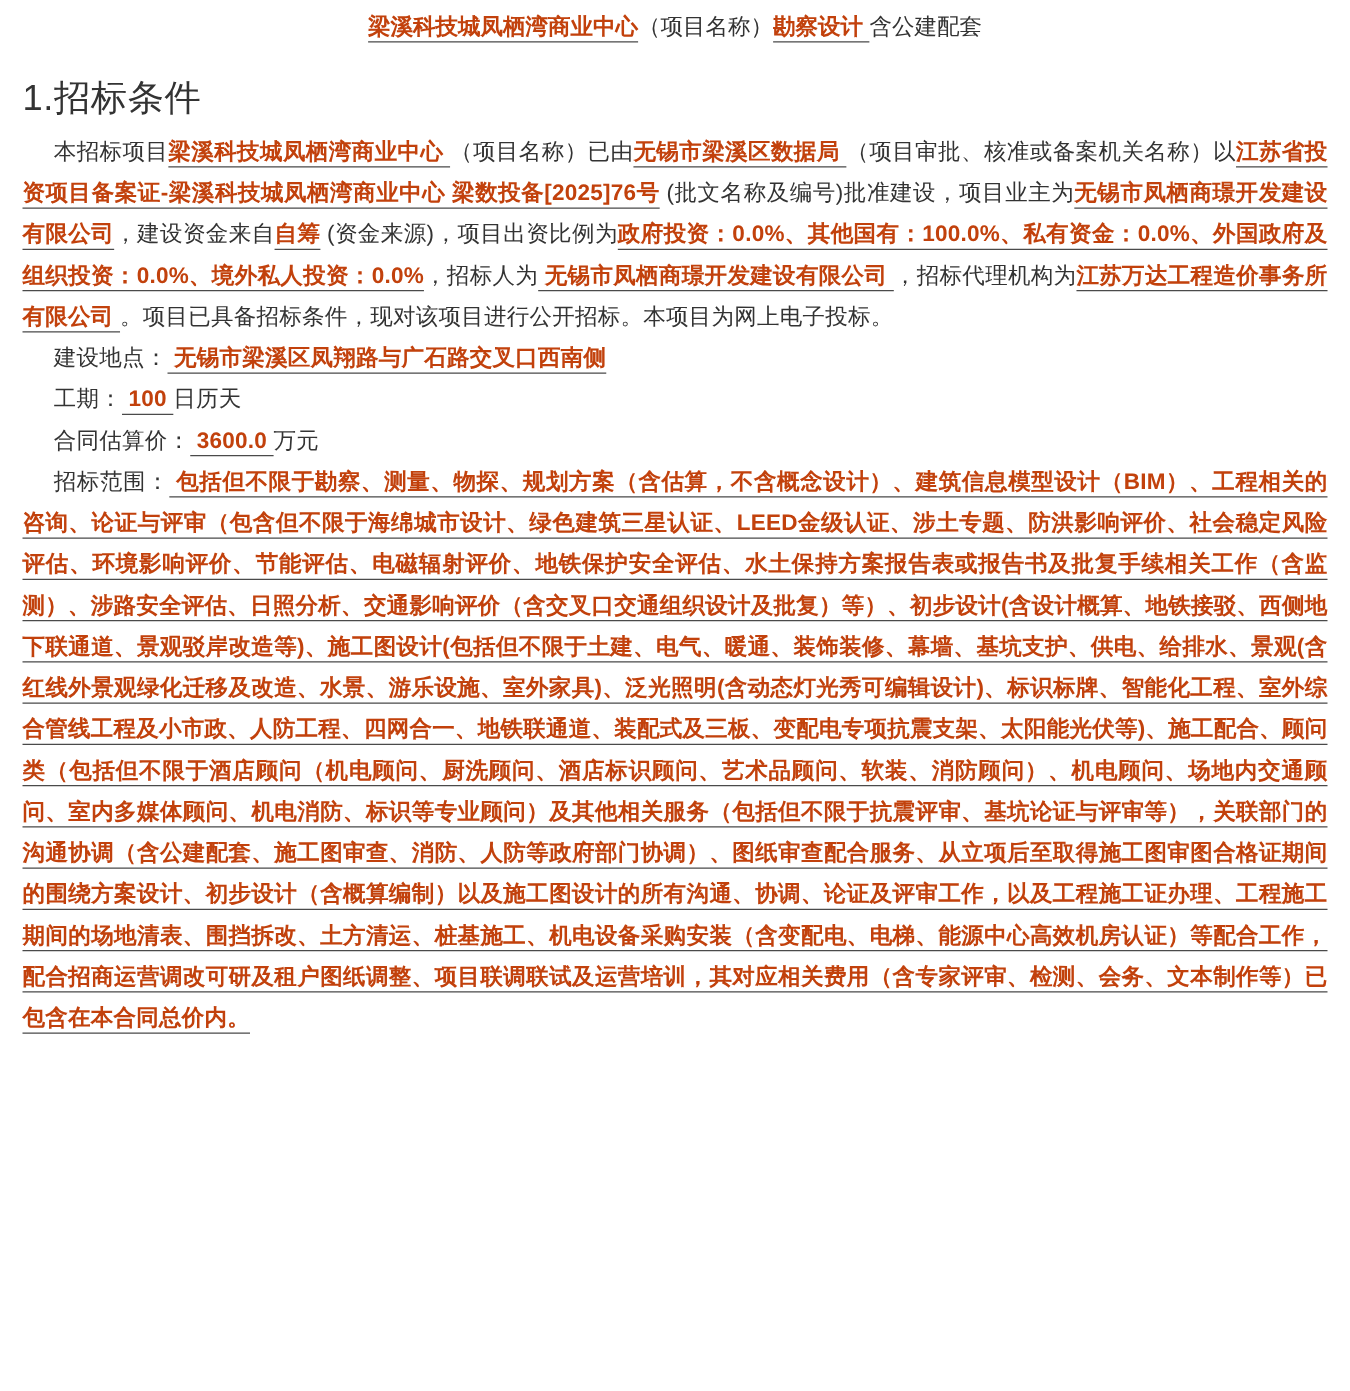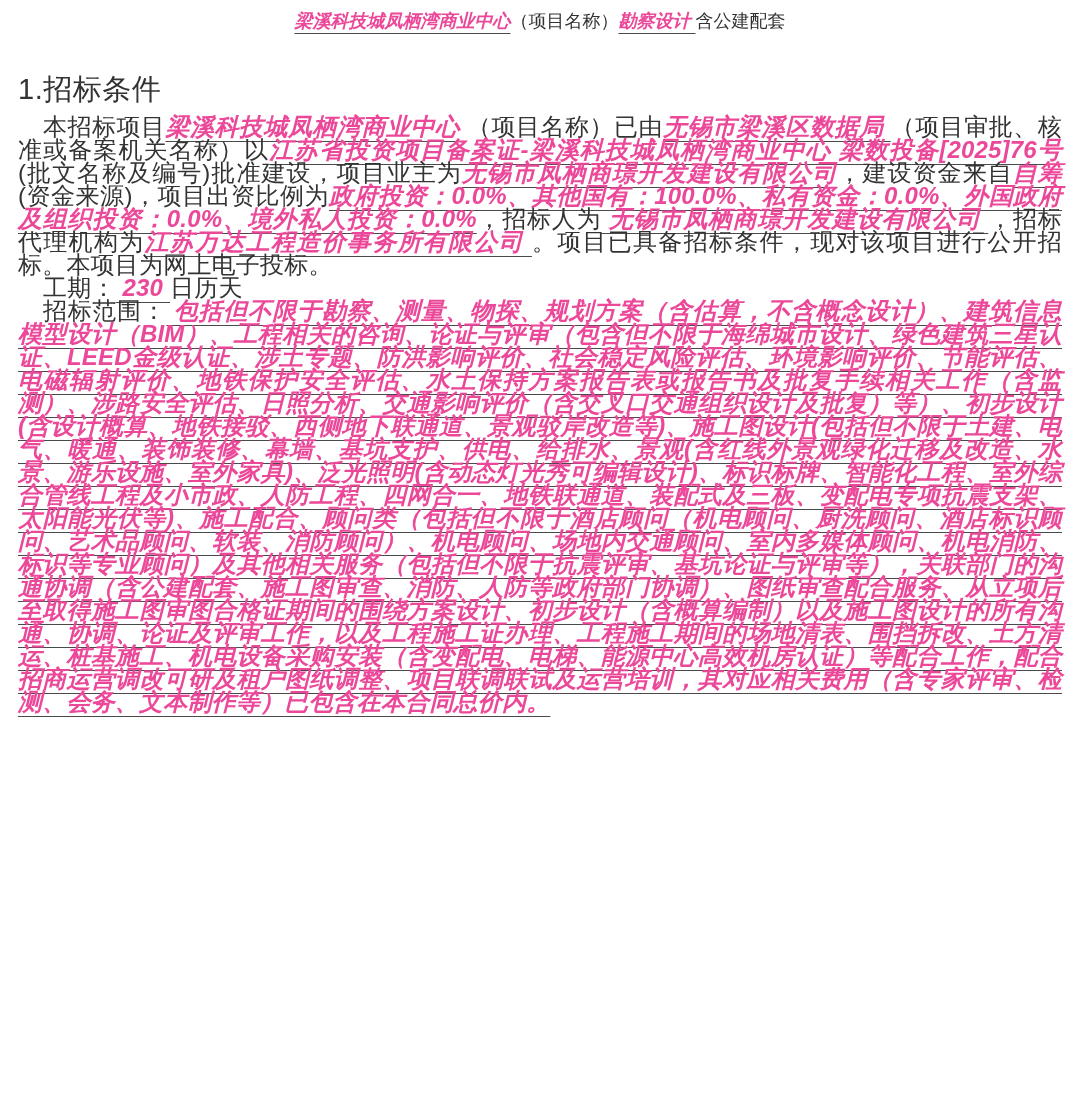--- a/index.html
+++ b/index.html
@@ -23,56 +23,57 @@
     font-size: 18px;
     line-height: 40px;
     padding-top: 1px;
     white-space: nowrap;
   }
   .section-heading {
     font-size: 29px;
     font-weight: 400;
     color: #333333;
     line-height: 40px;
-    margin: 28px 0 6px 0;
+    margin: 18px 0 6px 0;
     letter-spacing: 0.5px;
   }
   .para {
-    font-size: 24px;
-    line-height: 23px;
+    font-size: 18px;
+    line-height: 33px;
     margin: 0;
     text-align: justify;
     text-indent: 25px;
     letter-spacing: 0.2px;
   }
   
   .b {
     font-weight: 700;
-    color: #ec4899;
-    font-style: italic;
+    color: #c2410c;
   }
   .u {
     text-decoration: underline;
     text-decoration-thickness: 1px;
     text-underline-offset: 6px;
     text-decoration-color: #4a4a4a;
   }
 </style>
 </head>
 <body>
 
 <div class="doc">
 
   <div class="doc-title"><span class="b u">梁溪科技城凤栖湾商业中心</span><span>（项目名称）</span><span class="b u">勘察设计 </span><span> 含公建配套</span></div>
 
   <h2 class="section-heading">1.招标条件</h2>
 
   <p class="para"><span>本招标项目</span><span class="b u">梁溪科技城凤栖湾商业中心 </span><span>（项目名称）已由</span><span class="b u">无锡市梁溪区数据局 </span><span>（项目审批、核准或备案机关名称）以</span><span class="b u">江苏省投资项目备案证-梁溪科技城凤栖湾商业中心 梁数投备[2025]76号</span><span> (批文名称及编号)批准建设，项目业主为</span><span class="b u">无锡市凤栖商璟开发建设有限公司</span><span>，建设资金来自</span><span class="b u">自筹</span><span> (资金来源)，项目出资比例为</span><span class="b u">政府投资：0.0%、其他国有：100.0%、私有资金：0.0%、外国政府及组织投资：0.0%、境外私人投资：0.0%</span><span>，招标人为</span><span class="b u"> 无锡市凤栖商璟开发建设有限公司 </span><span>，招标代理机构为</span><span class="b u">江苏万达工程造价事务所有限公司 </span><span>。项目已具备招标条件，现对该项目进行公开招标。本项目为网上电子投标。</span></p>
 
 
+  <p class="para"><span>建设地点：</span><span class="b u"> 无锡市梁溪区凤翔路与广石路交叉口西南侧</span></p>
 
 
-  <p class="para"><span>工期：</span><span class="b u"> 230 </span><span>日历天</span></p>
+  <p class="para"><span>工期：</span><span class="b u"> 100 </span><span>日历天</span></p>
 
+  <p class="para"><span>合同估算价：</span><span class="b u"> 3600.0 </span><span>万元</span></p>
 
   <p class="para"><span>招标范围：</span><span class="b u"> 包括但不限于勘察、测量、物探、规划方案（含估算，不含概念设计）、建筑信息模型设计（BIM）、工程相关的咨询、论证与评审（包含但不限于海绵城市设计、绿色建筑三星认证、LEED金级认证、涉土专题、防洪影响评价、社会稳定风险评估、环境影响评价、节能评估、电磁辐射评价、地铁保护安全评估、水土保持方案报告表或报告书及批复手续相关工作（含监测）、涉路安全评估、日照分析、交通影响评价（含交叉口交通组织设计及批复）等）、初步设计(含设计概算、地铁接驳、西侧地下联通道、景观驳岸改造等)、施工图设计(包括但不限于土建、电气、暖通、装饰装修、幕墙、基坑支护、供电、给排水、景观(含红线外景观绿化迁移及改造、水景、游乐设施、室外家具)、泛光照明(含动态灯光秀可编辑设计)、标识标牌、智能化工程、室外综合管线工程及小市政、人防工程、四网合一、地铁联通道、装配式及三板、变配电专项抗震支架、太阳能光伏等)、施工配合、顾问类（包括但不限于酒店顾问（机电顾问、厨洗顾问、酒店标识顾问、艺术品顾问、软装、消防顾问）、机电顾问、场地内交通顾问、室内多媒体顾问、机电消防、标识等专业顾问）及其他相关服务（包括但不限于抗震评审、基坑论证与评审等），关联部门的沟通协调（含公建配套、施工图审查、消防、人防等政府部门协调）、图纸审查配合服务、从立项后至取得施工图审图合格证期间的围绕方案设计、初步设计（含概算编制）以及施工图设计的所有沟通、协调、论证及评审工作，以及工程施工证办理、工程施工期间的场地清表、围挡拆改、土方清运、桩基施工、机电设备采购安装（含变配电、电梯、能源中心高效机房认证）等配合工作，配合招商运营调改可研及租户图纸调整、项目联调联试及运营培训，其对应相关费用（含专家评审、检测、会务、文本制作等）已包含在本合同总价内。</span></p>
 
 </div>
 
 </body></html>

